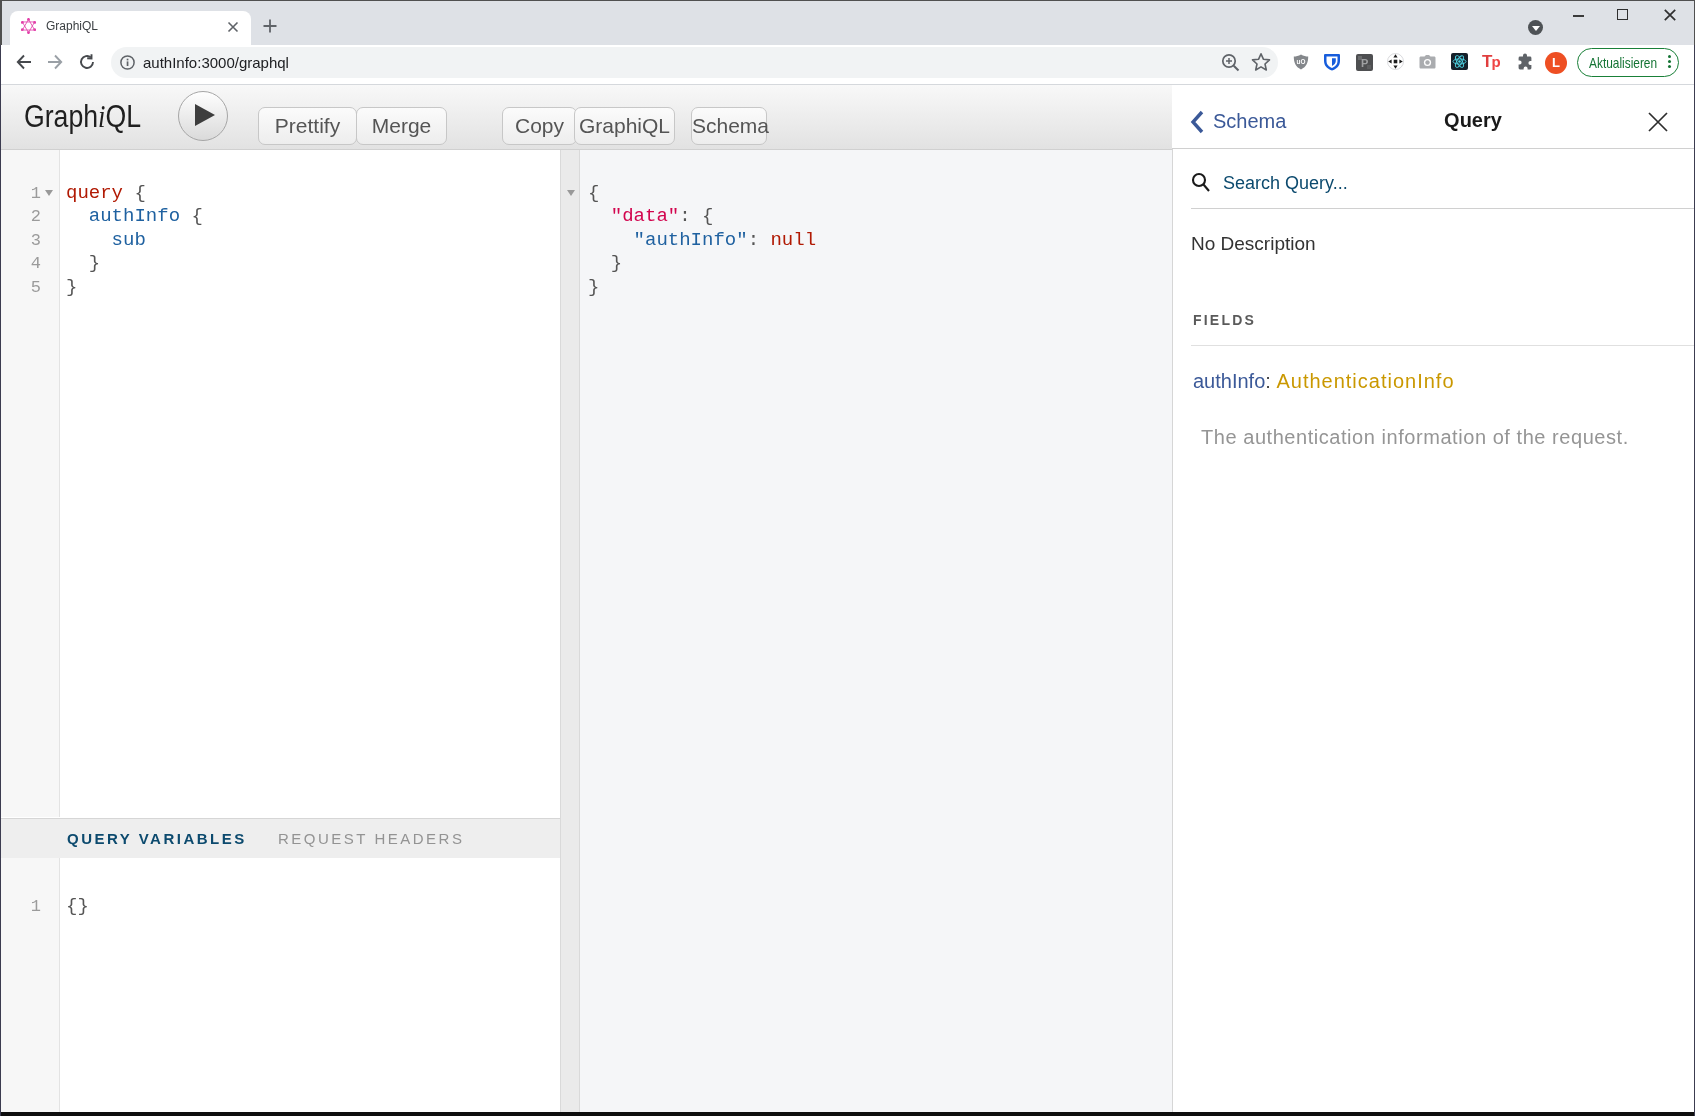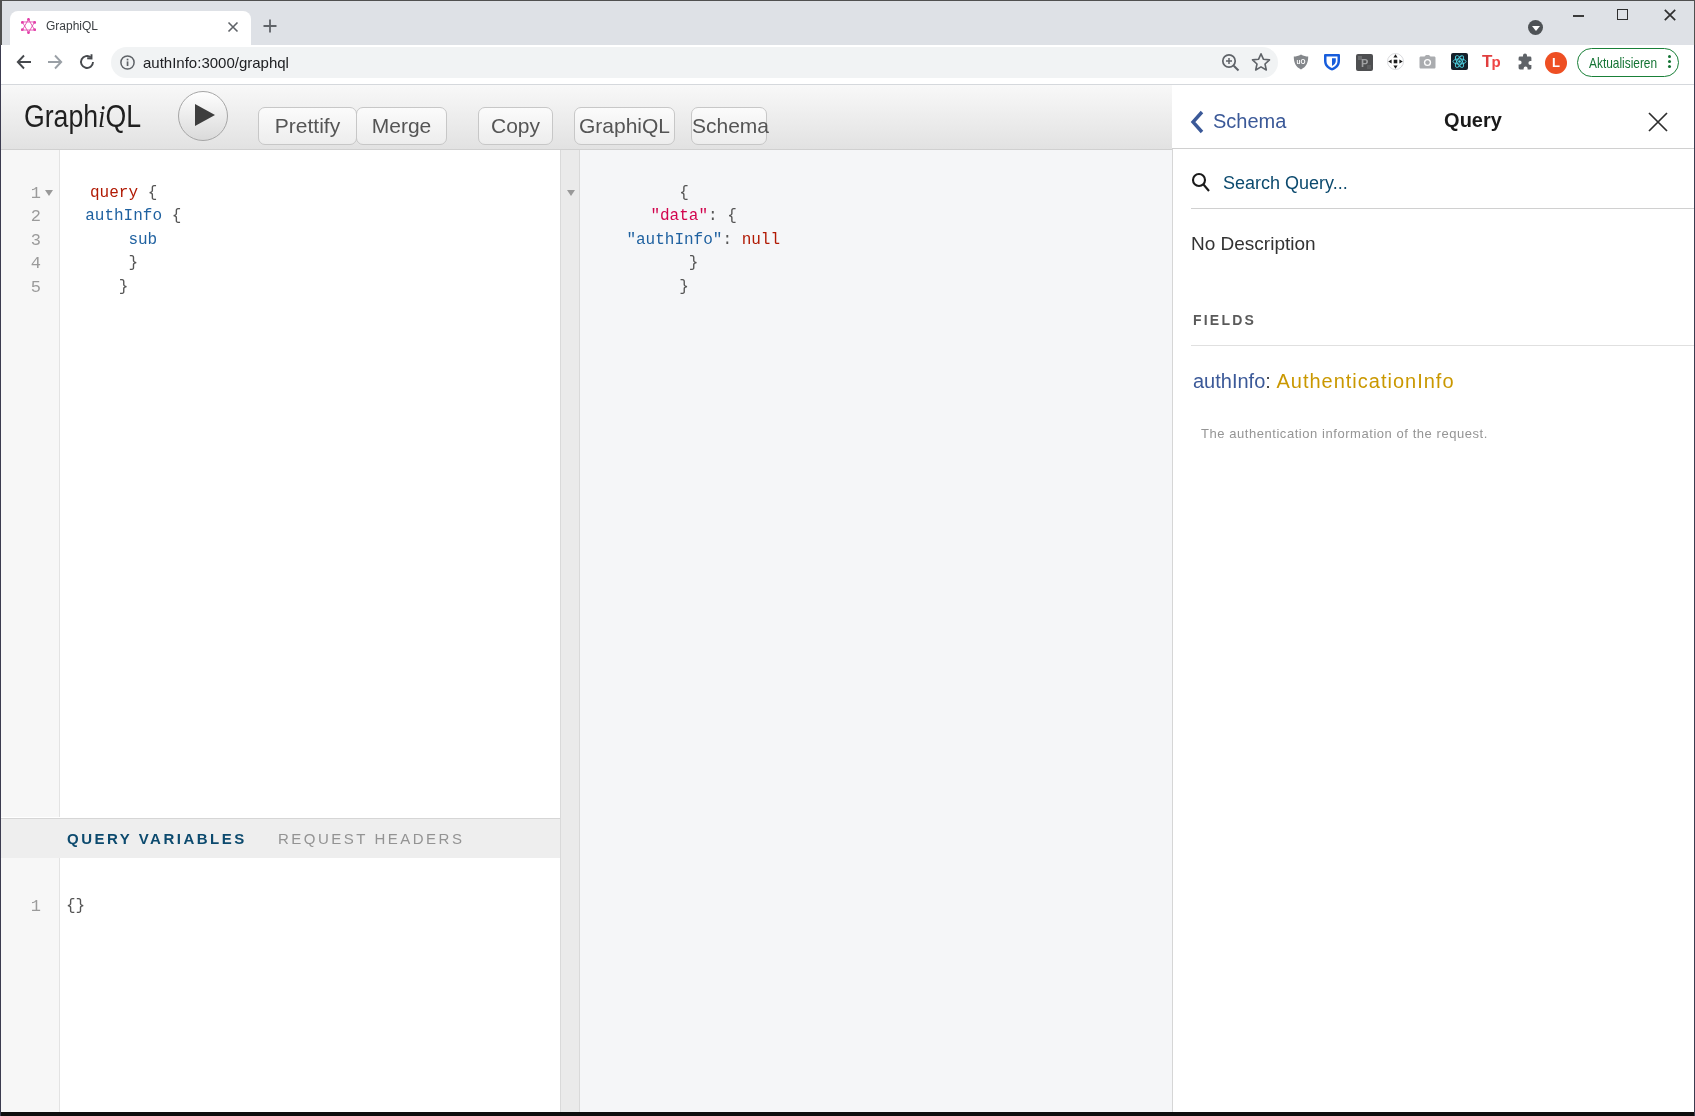--- a/index.html
+++ b/index.html
@@ -22,21 +22,21 @@
   #omnibox{left:111px;top:47px;width:1167px;height:31px;background:#f1f3f4;border-radius:16px;}
   #url{left:143px;top:54px;font-size:15px;color:#202124;}
   
   #gqltopbar{left:0;top:85px;width:1172px;height:64px;background:linear-gradient(#f8f8f8,#e2e2e2);border-bottom:1px solid #d0d0d0;}
   #gqllogo{left:24px;top:99px;font-size:31px;color:#1f1f1f;transform:scaleX(0.86);transform-origin:left top;white-space:nowrap;}
   #gqllogo em{font-family:"Liberation Serif",serif;font-style:italic;}
   #playbtn{left:178px;top:91px;width:50px;height:50px;border-radius:50%;border:1.5px solid #a6a6a6;background:linear-gradient(#fefefe,#dadada);box-sizing:border-box;}
   #playtri{left:0;top:0;width:0;height:0;border-left:20px solid #3d3d3d;border-top:11.5px solid transparent;border-bottom:11.5px solid transparent;}
   .tbtn{top:96px;height:38px;border:1px solid #c7c7c7;border-radius:7px;background:linear-gradient(#fbfbfb,#ededed);box-sizing:border-box;color:#555;font-size:21px;text-align:center;line-height:35px;margin-top:11px;}
   
-  .mono{font-family:"Liberation Mono",monospace;font-size:16px;line-height:23.4px;white-space:pre;text-align:center;}
+  .mono{font-family:"Liberation Mono",monospace;font-size:19px;line-height:23.4px;white-space:pre;}
   #qpane{left:0;top:150px;width:560px;height:667px;background:#fff;}
   #qgutter{left:0;top:150px;width:59px;height:667px;background:#f7f7f7;border-right:1px solid #e3e3e3;box-sizing:content-box;}
   .lnum{color:#9b9b9b;font-family:"Liberation Mono",monospace;font-size:17px;}
   #divider{left:560px;top:150px;width:20px;height:962px;background:#eaeaea;border-left:1px solid #d9d9d9;border-right:1px solid #d9d9d9;box-sizing:border-box;}
   #rpane{left:580px;top:150px;width:592px;height:962px;background:#f5f6f8;}
   
   #varbar{left:0;top:818px;width:560px;height:39px;background:#eee;border-top:1px solid #d6d6d6;border-bottom:1px solid #d6d6d6;box-sizing:content-box;}
   #varpane{left:0;top:858px;width:560px;height:254px;background:#fff;}
   #vgutter{left:0;top:858px;width:59px;height:254px;background:#f7f7f7;border-right:1px solid #e3e3e3;}
   
@@ -163,21 +163,21 @@
   <div class="abs" style="left:1668px;top:55px;width:3px;height:3px;border-radius:50%;background:#137333;box-shadow:0 5px 0 #137333,0 10px 0 #137333;"></div>
   <div class="abs" id="chromediv"></div>
 
   <div class="abs" id="gqltopbar"></div>
   <div class="abs" id="gqllogo">Graph<em>i</em>QL</div>
   <div class="abs" id="playbtn">
       <div class="abs" id="playtri" style="left:16px;top:12px;"></div>
     </div>
   <div class="abs tbtn" style="left:258px;width:99px;">Prettify</div>
   <div class="abs tbtn" style="left:356px;width:91px;">Merge</div>
-  <div class="abs tbtn" style="left:478px;width:75px;">Copy</div>
+  <div class="abs tbtn" style="left:502px;width:75px;">Copy</div>
   <div class="abs tbtn" style="left:574px;width:101px;">GraphiQL</div>
   <div class="abs tbtn" style="left:691px;width:76px;">Schema</div>
 
   <div class="abs" id="qpane"></div>
   <div class="abs" id="qgutter"></div>
   <div class="abs lnum" style="left:0;top:182px;width:41px;text-align:right;line-height:23.4px;">1<br>2<br>3<br>4<br>5</div>
   <div class="abs fold" style="left:45px;top:190px;"></div>
   <div class="abs mono" style="left:66px;top:182px;"><span style="color:#b11a04;">query</span> <span style="color:#555;">{</span>
   <span style="color:#1f61a0;">authInfo</span> <span style="color:#555;">{</span>
     <span style="color:#1f61a0;">sub</span>
@@ -217,18 +217,18 @@
       <circle cx="8" cy="8" r="6" fill="none" stroke="#1a1a1a" stroke-width="2.1"></circle>
       <path d="M12.5 12.5 L18 19" stroke="#1a1a1a" stroke-width="2.1"></path>
     </svg>
   <div class="abs" style="left:1223px;top:173px;font-size:18px;color:#0c4a6e;">Search Query...</div>
   <div class="abs" style="left:1191px;top:208px;width:504px;height:1px;background:#d0d0d0;"></div>
 
   <div class="abs" style="left:1191px;top:233px;font-size:19px;color:#333;">No Description</div>
   <div class="abs" style="left:1193px;top:312px;font-size:14px;font-weight:bold;letter-spacing:2.2px;color:#5a5a5a;">FIELDS</div>
   <div class="abs" style="left:1191px;top:345px;width:504px;height:1px;background:#e0e0e0;"></div>
   <div class="abs" style="left:1193px;top:370px;font-size:20px;"><span style="color:#3b5998;">authInfo</span><span style="color:#444;">: </span><span style="color:#ca9800;letter-spacing:1px;">AuthenticationInfo</span></div>
-  <div class="abs" style="left:1201px;top:426px;font-size:13px;color:#959595;letter-spacing:0.55px;">The authentication information of the request.</div>
+  <div class="abs" style="left:1201px;top:426px;font-size:20px;color:#959595;letter-spacing:0.55px;">The authentication information of the request.</div>
 
   <div class="abs" id="bottombar"></div>
   <div class="abs" id="winedge-l"></div>
   <div class="abs" id="winedge-r"></div>
 </div>
 
 </body></html>

